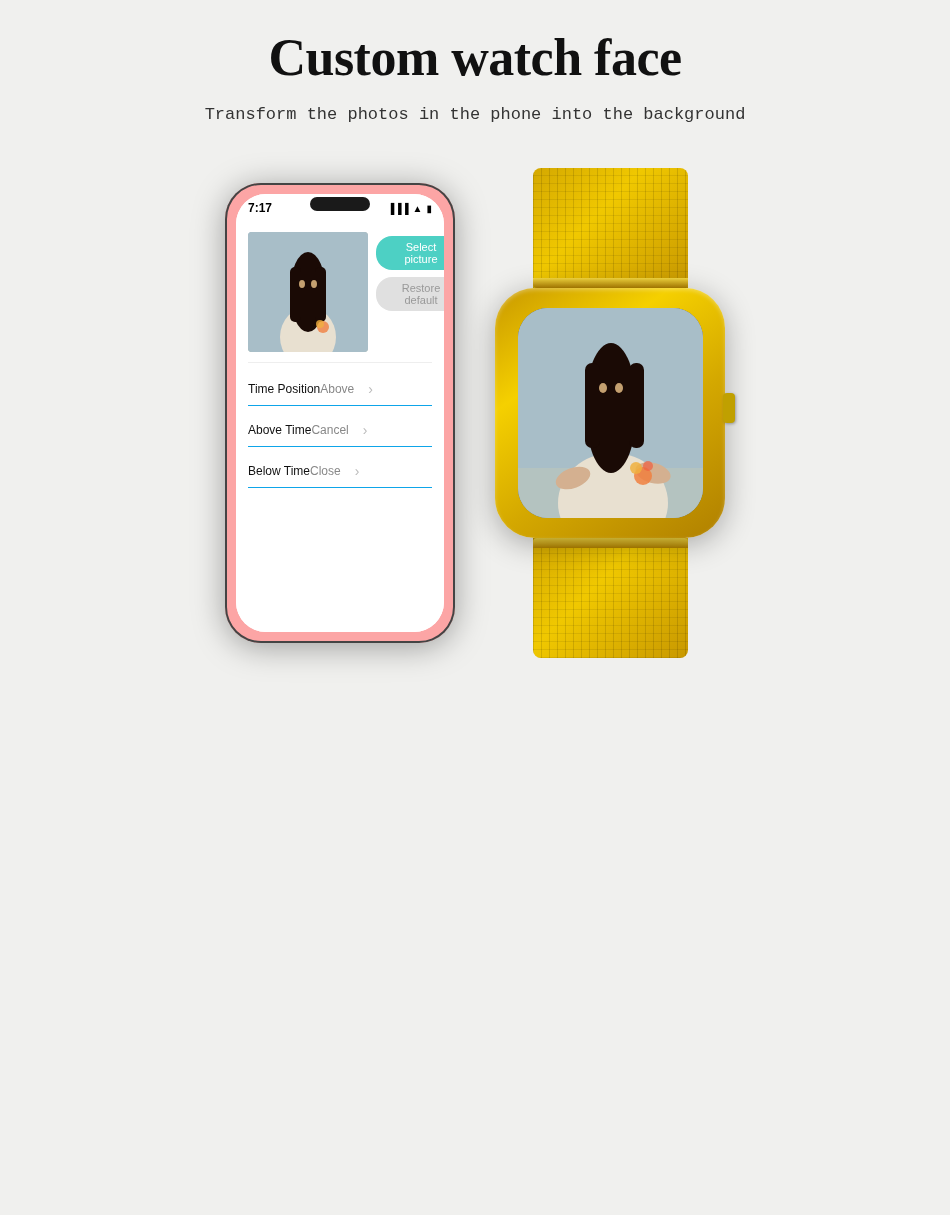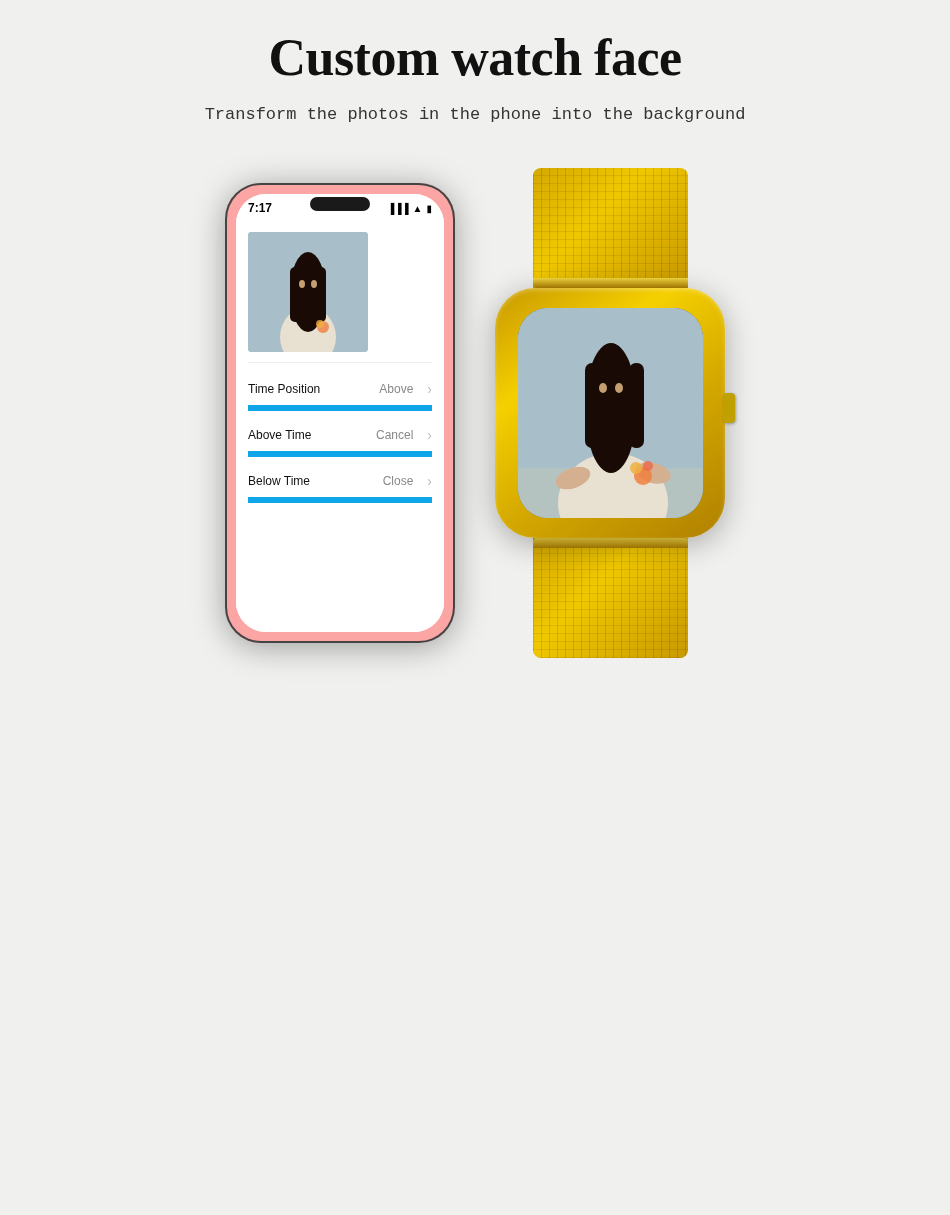--- a/index.html
+++ b/index.html
@@ -189,23 +189,22 @@
     .swatch-yellow { background: #f0d000; }
     .swatch-orange { background: #f08c00; }
     .swatch-salmon { background: #f07055; }
     .swatch-teal { background: #4a8fa0; }
 
     .divider { height: 1px; background: #eee; margin: 2px 0; flex-shrink: 0; }
 
     .menu-row {
       display: flex;
       align-items: center;
-      justify-content: space-between;
       padding: 8px 0;
-      border-bottom: 6px solid #0ea5e9;
+      border-bottom: 1px solid #0ea5e9;
       flex-shrink: 0;
     }
     .menu-label {
       font-size: 12px;
       color: #111;
       font-family: Arial, sans-serif;
     }
     .menu-value {
       font-size: 12px;
       color: #888;
@@ -379,20 +378,24 @@
               <rect x="42" y="35" width="11" height="55" fill="#1a0a05" rx="5"></rect>
               <rect x="67" y="35" width="11" height="55" fill="#1a0a05" rx="5"></rect>
 
               <ellipse cx="54" cy="52" rx="3" ry="4" fill="#c4a070"></ellipse>
               <ellipse cx="66" cy="52" rx="3" ry="4" fill="#c4a070"></ellipse>
 
               <circle cx="75" cy="95" r="6" fill="#f08040" opacity="0.8"></circle>
               <circle cx="72" cy="92" r="4" fill="#f0b040" opacity="0.8"></circle>
             </svg>
           </div>
+          <div style="display:flex; flex-direction:column; gap:7px; padding-top:4px;">
+            <div class="btn-select">Select picture</div>
+            <div class="btn-restore">Restore default</div>
+          </div>
         </div>
 
 
         <div class="divider"></div>
 
         <div class="menu-row">
           <span class="menu-label">Time Position</span>
           <span class="menu-value">
             <span>Above</span>
             <span class="chevron">›</span>

